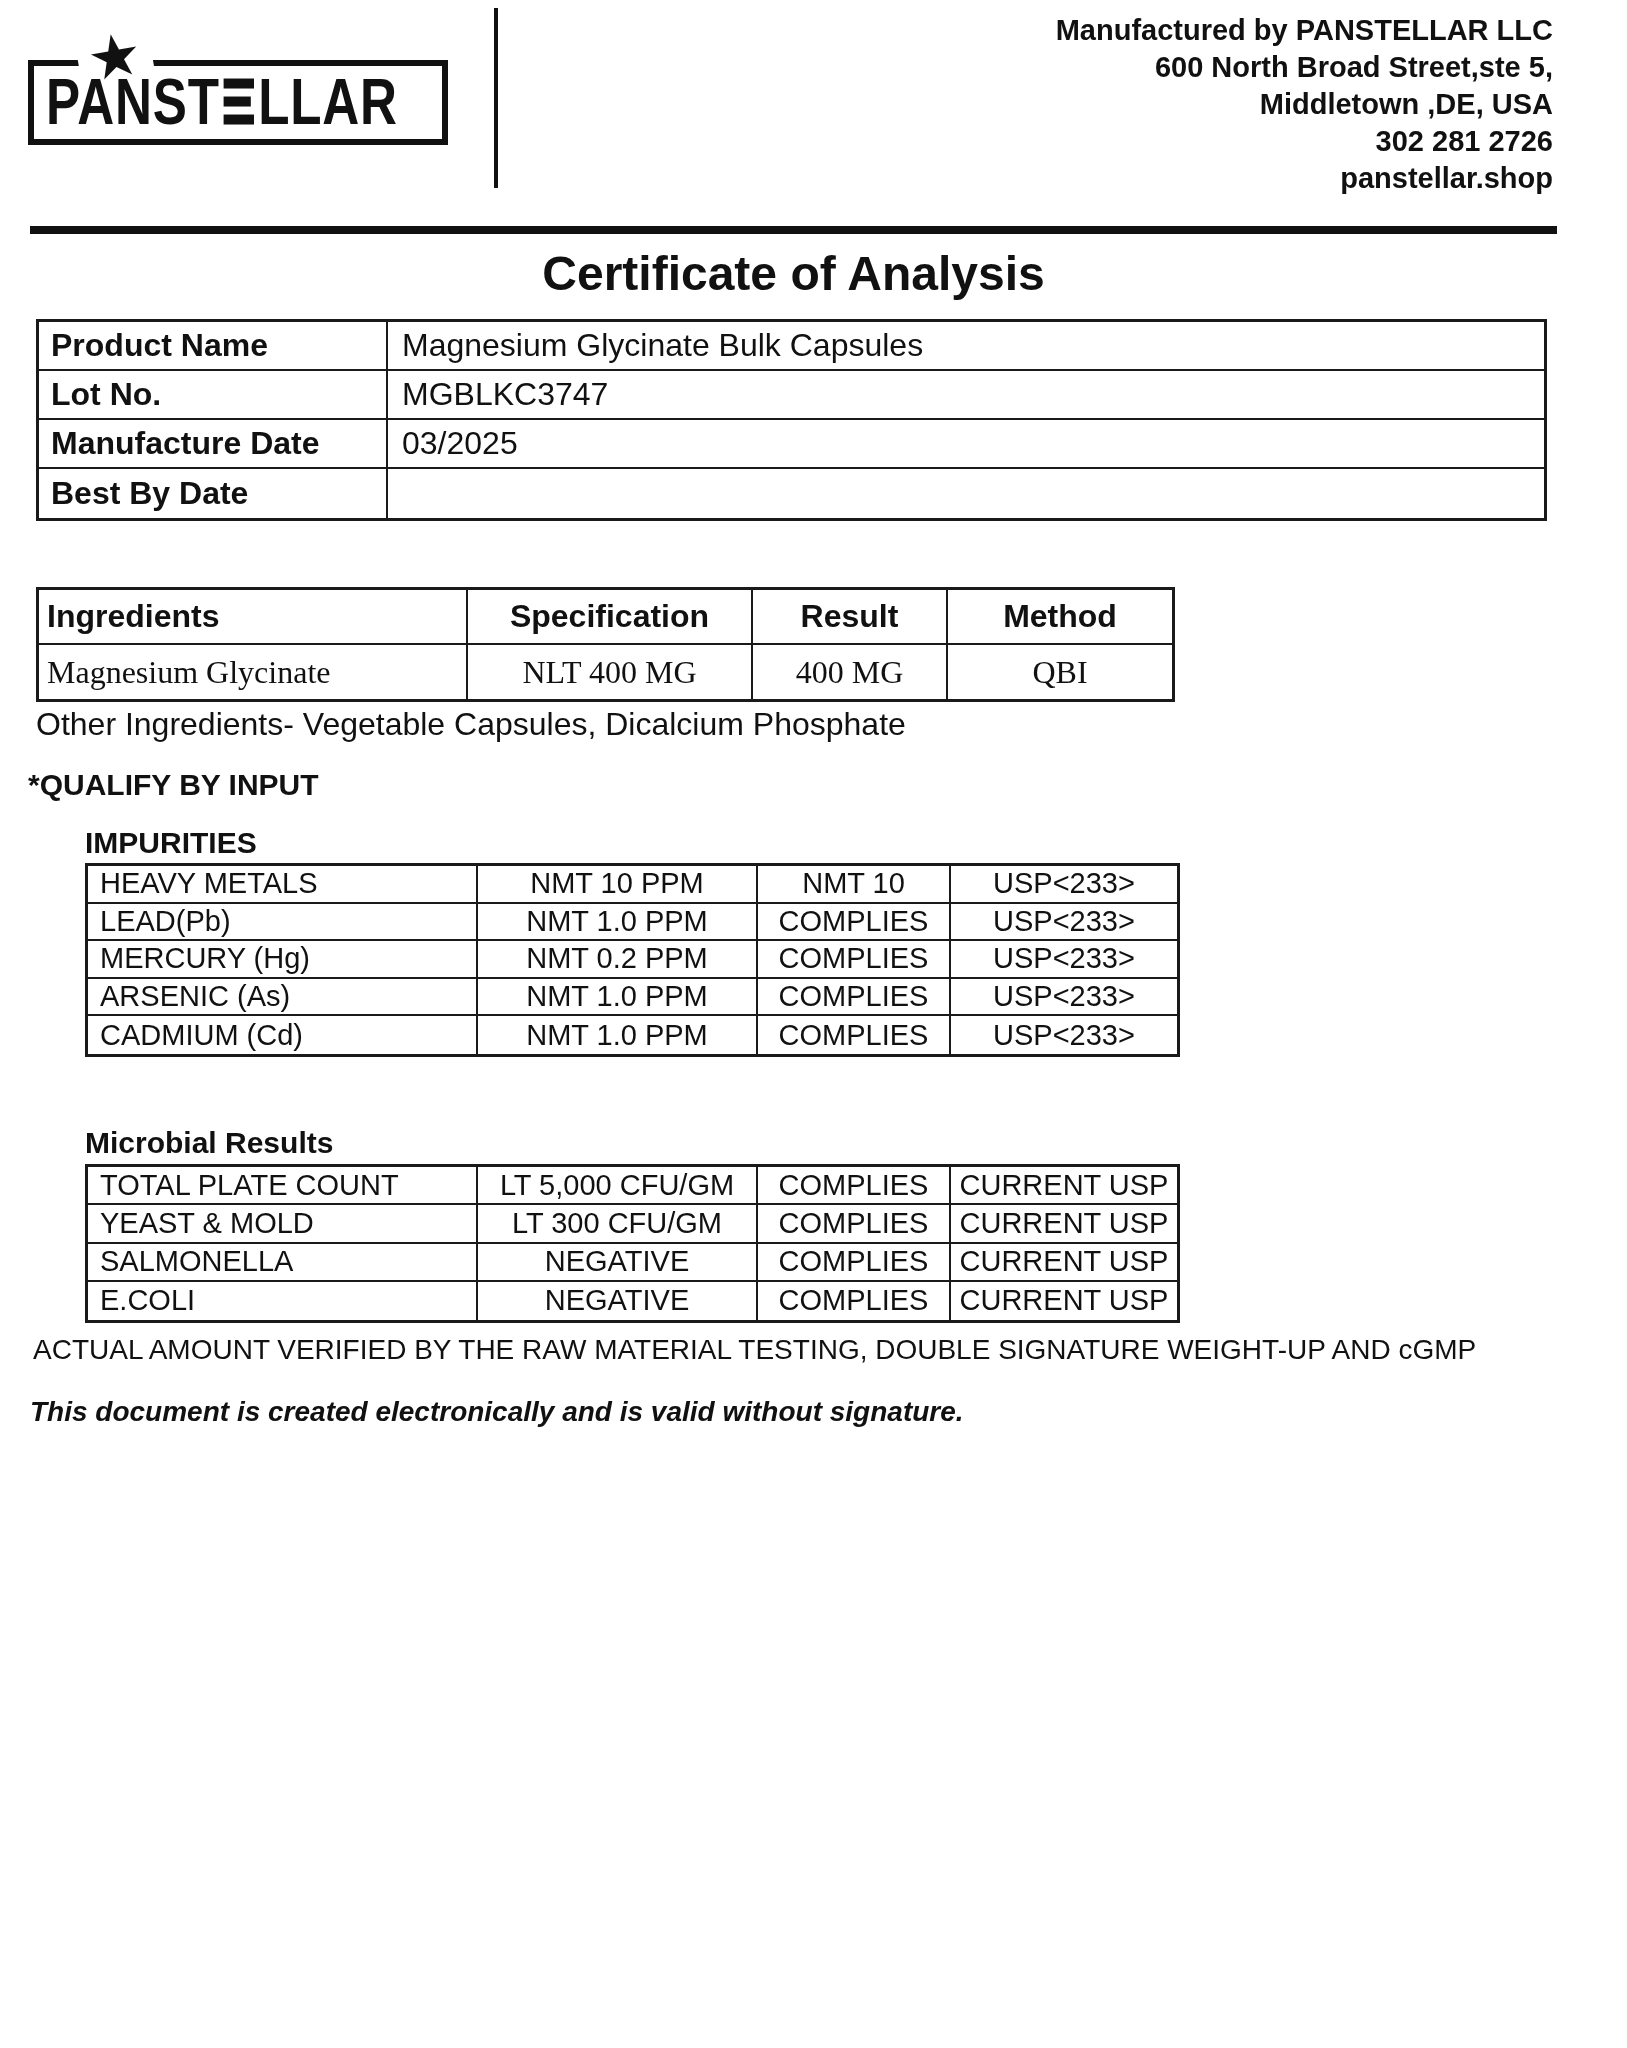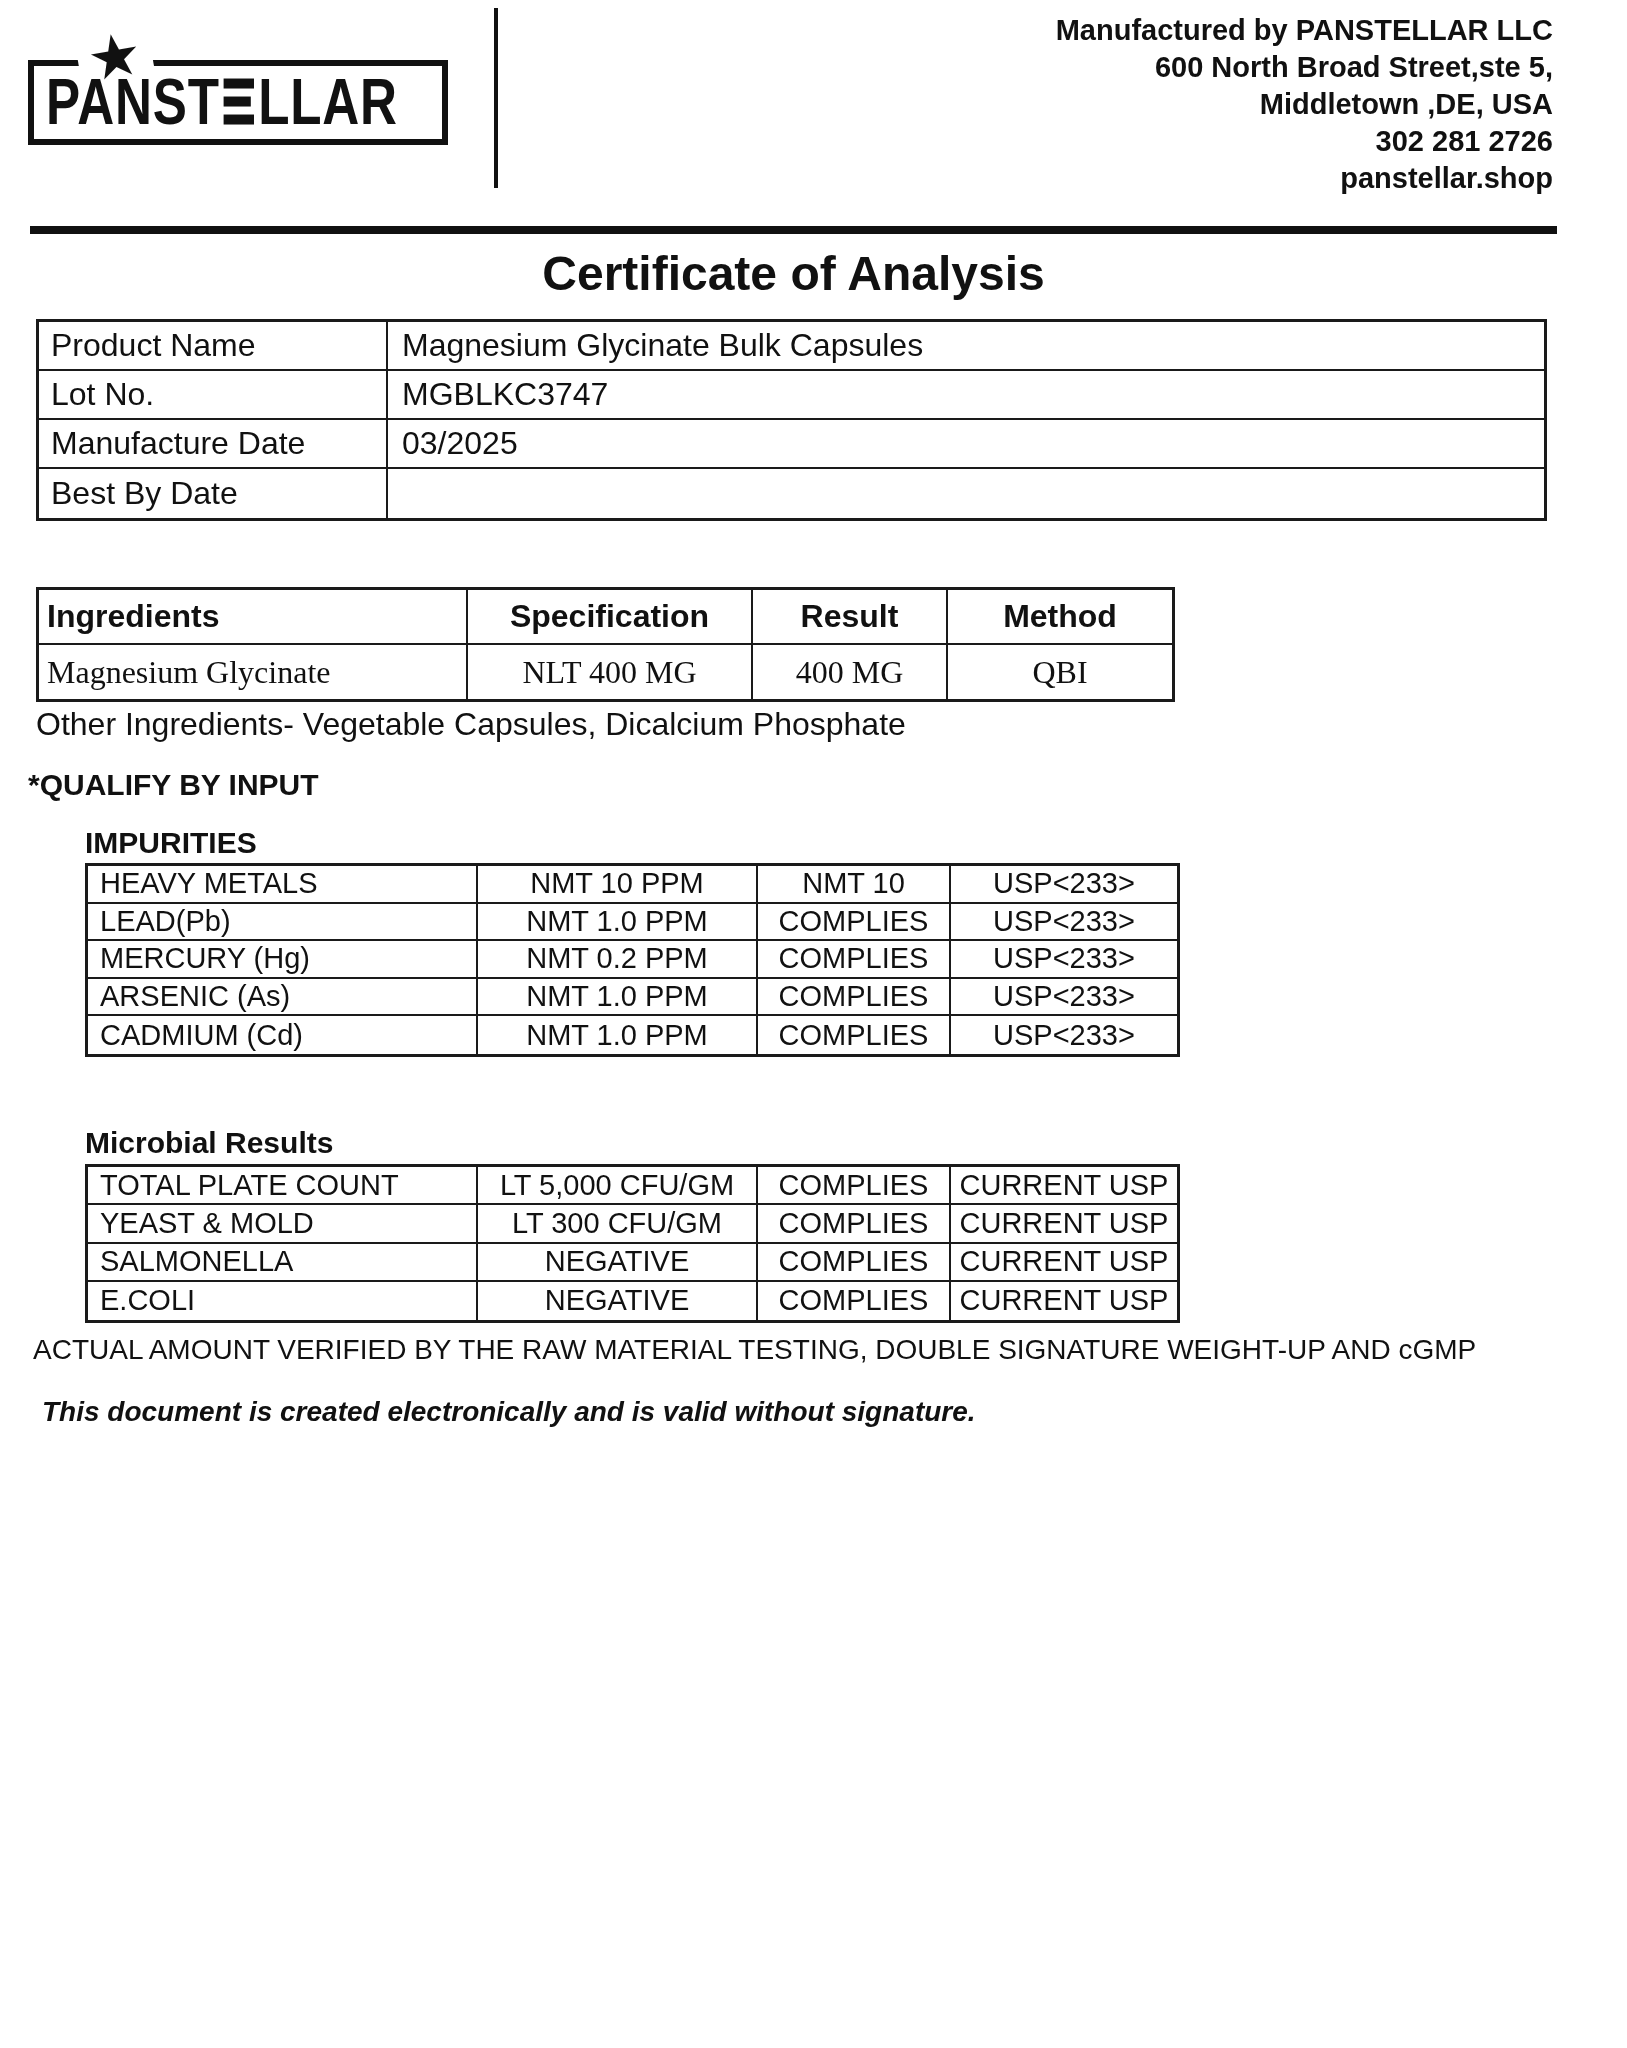--- a/index.html
+++ b/index.html
@@ -49,21 +49,21 @@
   .cell {
     display:flex; align-items:center; justify-content:center; box-sizing:border-box;
     border-right:2px solid #1a1a1a; border-bottom:2px solid #1a1a1a;
     padding:0 6px; white-space:nowrap; overflow:hidden;
   }
   .cell.c0 { justify-content:flex-start; text-align:left; padding-left:12px; }
 
   .product { left:36px; top:319px; width:1511px; height:202px;
              grid-template-columns:349px 1fr; grid-template-rows:repeat(4,49px);
              font-size:32px; }
-  .product .c0 { font-weight:normal; }
+  .product .c0 { font-weight:bold; }
   .product .c1 { justify-content:flex-start; padding-left:14px; }
   .product .cell:nth-child(2n)  { border-right:0; }
   .product .cell:nth-child(n+7) { border-bottom:0; }
 
   .ingredients { left:36px; top:587px; width:1139px; height:115px;
                  grid-template-columns:429px 285px 195px 1fr;
                  grid-template-rows:55px 1fr; font-size:32px; }
   .ingredients .th { font-weight:bold; }
   .ingredients .cell.c0 { padding-left:8px; }
   .ingredients .cell:nth-child(4n)  { border-right:0; }
@@ -80,21 +80,21 @@
                    grid-template-rows:repeat(4,1fr); font-size:29px; }
   .microbial-tbl .cell:nth-child(4n)   { border-right:0; }
   .microbial-tbl .cell:nth-child(n+13) { border-bottom:0; }
 
   
   .other-ing  { position:absolute; left:36px;  top:706px;  font-size:32px; }
   .qualify    { position:absolute; left:28px;  top:768px;  font-size:30px; font-weight:bold; }
   .imp-head   { position:absolute; left:85px;  top:826px;  font-size:30px; font-weight:bold; }
   .micro-head { position:absolute; left:85px;  top:1126px; font-size:30px; font-weight:bold; }
   .verify     { position:absolute; left:33px;  top:1334px; font-size:28px; }
-  .validity   { position:absolute; left:42px;  top:1396px; font-size:28px;
+  .validity   { position:absolute; left:30px;  top:1396px; font-size:28px;
                 font-weight:bold; font-style:italic; }
 </style>
 </head>
 <body>
 
 <div class="page">
 
   <div class="logo-box">
     <i class="logo-star">★</i>
     <div class="logo-text">

